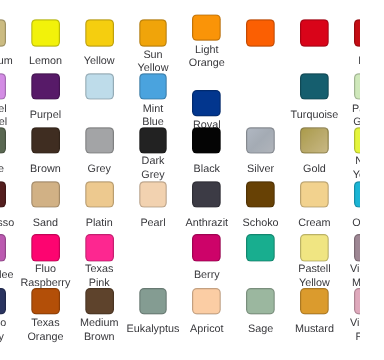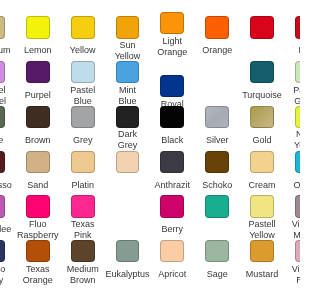--- a/index.html
+++ b/index.html
@@ -72,40 +72,38 @@
   <div class="cell" style="left:105.12px;top:16.30px">
     <div class="sw" style="background-color: rgb(240, 164, 10);"></div>
     <div class="lab">Sun Yellow</div>
   </div>
   <div class="cell" style="left:149.95px;top:12px">
     <div class="sw" style="background-color: rgb(250, 148, 8);"></div>
     <div class="lab">Light Orange</div>
   </div>
   <div class="cell" style="left:194.78px;top:16.30px">
     <div class="sw" style="background-color: rgb(251, 95, 2);"></div>
-    <div class="lab">Orange</div>
   </div>
   <div class="cell" style="left:239.62px;top:16.30px">
     <div class="sw" style="background-color: rgb(217, 4, 25);"></div>
   </div>
   <div class="cell" style="left:284.44px;top:16.30px">
     <div class="sw" style="background-color: rgb(196, 13, 20);"></div>
     <div class="lab">Red</div>
   </div>
   <div class="cell" style="left:-29.36px;top:61.04px">
     <div class="sw" style="background-color: rgb(211, 140, 228);"></div>
     <div class="lab">Pastel Purpel</div>
   </div>
   <div class="cell" style="left:15.46px;top:61.04px">
     <div class="sw" style="background-color: rgb(87, 26, 104);"></div>
     <div class="lab">Purpel</div>
   </div>
   <div class="cell" style="left:60.29px;top:61.04px">
     <div class="sw" style="background-color: rgb(190, 220, 234);"></div>
-    <div class="lab">Pastel Blue</div>
   </div>
   <div class="cell" style="left:105.12px;top:61.04px">
     <div class="sw" style="background-color: rgb(74, 163, 222);"></div>
     <div class="lab">Mint Blue</div>
   </div>
   <div class="cell" style="left:149.95px;top:75px">
     <div class="sw" style="background-color: rgb(2, 54, 142);"></div>
     <div class="lab">Royal Blue</div>
   </div>
   <div class="cell" style="left:239.62px;top:61.04px">
@@ -155,20 +153,21 @@
   <div class="cell" style="left:15.46px;top:150.52px">
     <div class="sw" style="background-color: rgb(209, 177, 133);"></div>
     <div class="lab">Sand</div>
   </div>
   <div class="cell" style="left:60.29px;top:150.52px">
     <div class="sw" style="background-color: rgb(237, 201, 143);"></div>
     <div class="lab">Platin</div>
   </div>
   <div class="cell" style="left:105.12px;top:150.52px">
     <div class="sw" style="background-color: rgb(242, 210, 176);"></div>
+    <div class="lab">Pearl</div>
   </div>
   <div class="cell" style="left:149.95px;top:150.52px">
     <div class="sw" style="background-color: rgb(60, 59, 69);"></div>
     <div class="lab">Anthrazit</div>
   </div>
   <div class="cell" style="left:194.78px;top:150.52px">
     <div class="sw" style="background-color: rgb(103, 65, 5);"></div>
     <div class="lab">Schoko</div>
   </div>
   <div class="cell" style="left:239.62px;top:150.52px">

